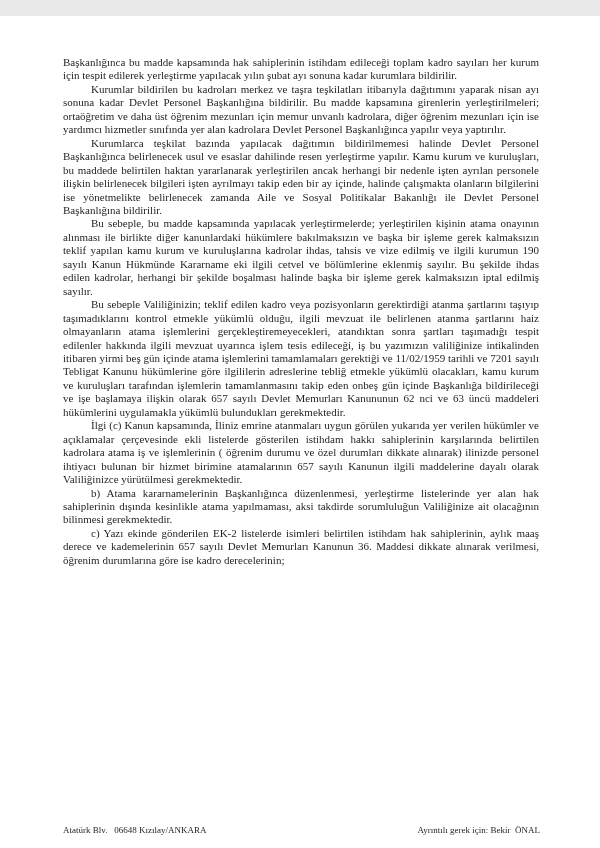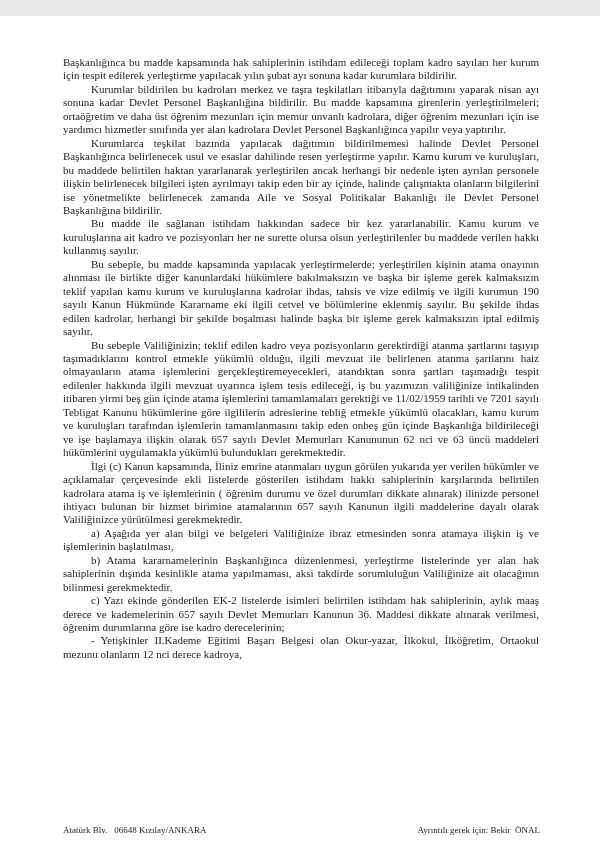--- a/index.html
+++ b/index.html
@@ -59,28 +59,25 @@
 </head>
 <body>
 
 <div class="page">
 
   <div class="doc-body">
 
   <p><span>Başkanlığınca bu  madde kapsamında hak sahiplerinin istihdam edileceği toplam kadro sayıları her kurum için tespit edilerek yerleştirme yapılacak yılın şubat ayı sonuna kadar kurumlara bildirilir.</span></p>
       <p class="indent"><span>Kurumlar bildirilen bu kadroları merkez ve taşra teşkilatları itibarıyla dağıtımını yaparak nisan ayı sonuna kadar Devlet Personel Başkanlığına bildirilir. Bu madde kapsamına girenlerin yerleştirilmeleri; ortaöğretim ve daha üst öğrenim mezunları için memur unvanlı kadrolara, diğer öğrenim mezunları için ise yardımcı hizmetler sınıfında yer alan kadrolara Devlet Personel Başkanlığınca yapılır veya yaptırılır.</span></p>
       <p class="indent"><span>Kurumlarca teşkilat bazında yapılacak dağıtımın bildirilmemesi halinde Devlet Personel Başkanlığınca belirlenecek usul ve esaslar dahilinde resen yerleştirme yapılır. Kamu kurum ve kuruluşları, bu maddede belirtilen haktan yararlanarak yerleştirilen ancak herhangi bir nedenle işten ayrılan personele ilişkin belirlenecek bilgileri işten ayrılmayı takip eden bir ay içinde, halinde çalışmakta olanların bilgilerini ise yönetmelikte belirlenecek zamanda Aile ve Sosyal Politikalar Bakanlığı ile Devlet Personel Başkanlığına bildirilir.</span></p>
-      <p class="indent"><span>Bu madde ile sağlanan istihdam hakkından sadece bir kez yararlanabilir. Kamu kurum ve kuruluşlarına  ait kadro ve pozisyonları her ne surette olursa olsun yerleştirilenler bu maddede verilen hakkı kullanmış sayılır.</span></p>
       <p class="indent"><span>Bu sebeple, </span><b>bu madde kapsamında yapılacak yerleştirmelerde; yerleştirilen kişinin atama onayının alınması ile birlikte diğer kanunlardaki hükümlere bakılmaksızın ve başka bir işleme gerek kalmaksızın teklif yapılan kamu kurum ve kuruluşlarına kadrolar ihdas, tahsis ve vize edilmiş  ve ilgili kurumun 190 sayılı Kanun Hükmünde  Kararname eki  ilgili cetvel  ve bölümlerine eklenmiş sayılır. Bu şekilde ihdas edilen kadrolar, herhangi bir şekilde boşalması halinde başka bir işleme gerek kalmaksızın  iptal edilmiş sayılır.</b></p>
       <p class="indent"><b>Bu sebeple Valiliğinizin</b><span>; teklif edilen kadro veya pozisyonların gerektirdiği atanma şartlarını taşıyıp taşımadıklarını kontrol etmekle yükümlü olduğu, ilgili mevzuat ile belirlenen atanma şartlarını haiz olmayanların atama işlemlerini gerçekleştiremeyecekleri, atandıktan sonra şartları taşımadığı tespit edilenler hakkında ilgili mevzuat uyarınca işlem tesis edileceği, iş bu yazımızın valiliğinize intikalinden itibaren yirmi beş gün içinde atama işlemlerini tamamlamaları gerektiği ve 11/02/1959 tarihli ve 7201 sayılı Tebligat Kanunu hükümlerine göre </span><b>ilgililerin adreslerine tebliğ etmekle</b><span> yükümlü olacakları,  kamu kurum ve kuruluşları tarafından işlemlerin tamamlanmasını takip eden onbeş gün içinde Başkanlığa bildirileceği ve işe başlamaya ilişkin olarak 657 sayılı Devlet Memurları Kanununun 62 nci ve 63 üncü maddeleri hükümlerini uygulamakla yükümlü bulundukları gerekmektedir.</span></p>
       <p class="indent"><span>İlgi (c)  Kanun kapsamında, İliniz emrine atanmaları uygun görülen yukarıda yer verilen hükümler ve açıklamalar çerçevesinde ekli listelerde gösterilen istihdam hakkı sahiplerinin karşılarında belirtilen  kadrolara  atama iş ve işlemlerinin ( </span><b>öğrenim durumu ve özel durumları dikkate alınarak</b><span>) ilinizde personel ihtiyacı bulunan bir hizmet birimine  atamalarının  </span><b>657 sayılı Kanunun ilgili maddelerine dayalı olarak</b><span>  Valiliğinizce yürütülmesi gerekmektedir.</span></p>
-      <p class="indent"><span>a) Aşağıda  yer alan bilgi ve belgeleri Valiliğinize ibraz etmesinden sonra atamaya ilişkin iş ve işlemlerinin başlatılması,</span></p>
       <p class="indent"><span>b) Atama kararnamelerinin Başkanlığınca düzenlenmesi, yerleştirme  listelerinde yer alan hak sahiplerinin dışında kesinlikle atama yapılmaması, aksi takdirde sorumluluğun Valiliğinize ait olacağının bilinmesi gerekmektedir.</span></p>
       <p class="indent"><span>c) Yazı ekinde gönderilen EK-2 listelerde isimleri belirtilen istihdam hak sahiplerinin, aylık maaş derece ve kademelerinin 657 sayılı Devlet Memurları Kanunun 36. Maddesi dikkate alınarak verilmesi, öğrenim durumlarına göre ise kadro derecelerinin;</span></p>
-      <p class="indent"><span>- Yetişkinler II.Kademe Eğitimi Başarı Belgesi olan Okur-yazar, İlkokul, İlköğretim, Ortaokul mezunu olanların  12 nci derece kadroya,</span></p>
     </div>
 
   <div class="footer">
     <div class="col-left">
       <div>Atatürk Blv.   06648 Kızılay/ANKARA</div>
       <div>Elektronik Ağ: www.meb.gov.tr</div>
       
     </div>
     <div class="col-right">
       <div>Ayrıntılı gerek için: Bekir  ÖNAL</div>

